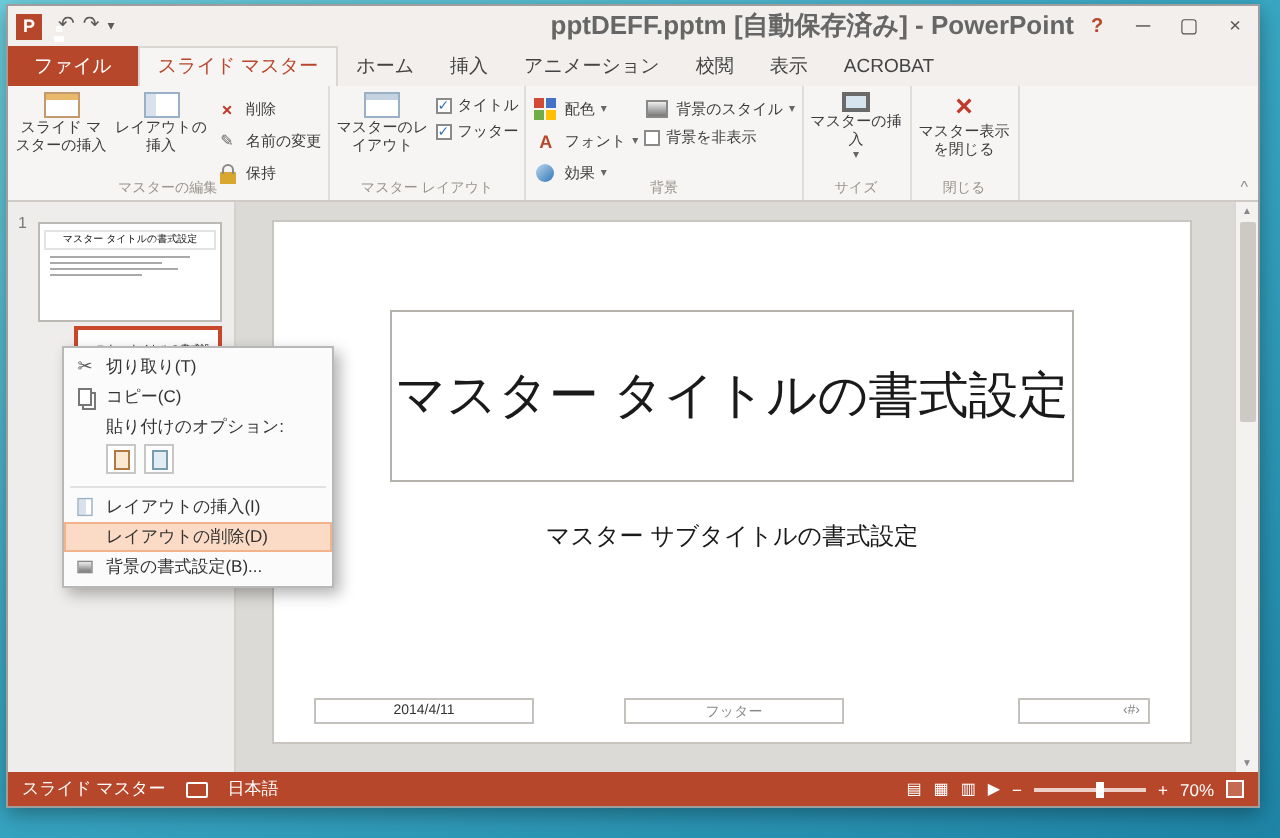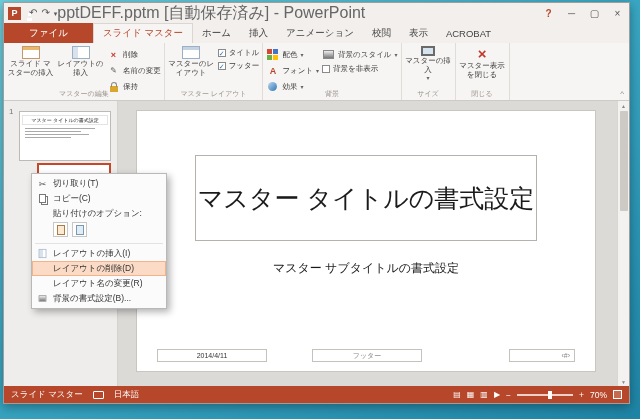--- a/index.html
+++ b/index.html
@@ -14,29 +14,29 @@
   
   .titlebar{height:20px;background:#F2EFED;display:flex;align-items:center;flex:0 0 auto;}
   .qat{display:flex;align-items:center;gap:4px;padding-left:4px;}
   .ppt-logo{width:13px;height:13px;background:#B7472A;color:#FFF;font-size:9px;font-weight:bold;
             display:flex;align-items:center;justify-content:center;}
   .qat-glyph{font-size:10px;color:#5A5A5A;line-height:1;}
   .qat-glyph.sm{font-size:7px;}
   .i-save{width:9px;height:9px;background:#3A6EA5;position:relative;}
   .i-save::before{content:"";position:absolute;left:3px;top:0;width:3px;height:3px;background:#FFF;}
   .i-save::after{content:"";position:absolute;left:2px;top:5px;width:5px;height:3px;background:#FFF;}
-  .title{flex:1;text-align:left;font-size:16px;color:#666;white-space:nowrap;overflow:hidden;text-overflow:ellipsis;}
+  .title{flex:1;text-align:right;font-size:13px;color:#666;white-space:nowrap;overflow:hidden;text-overflow:ellipsis;font-weight:bold;}
   .win-controls{display:flex;align-items:stretch;height:100%;}
   .win-btn{width:23px;display:flex;align-items:center;justify-content:center;font-size:10px;color:#555;}
   .win-btn.help{color:#B7472A;font-weight:bold;}
 
   
   .tabsrow{height:20px;background:#F2EFED;display:flex;align-items:stretch;flex:0 0 auto;}
   .tab{display:flex;align-items:center;padding:0 9px;font-size:9.5px;color:#444;}
-  .tab.file{background:#B7472A;color:#FFF;padding:0 25px;}
+  .tab.file{background:#B7472A;color:#FFF;padding:0 13px;}
   .tab.selected{background:#F7F5F3;color:#B7472A;border:1px solid #DAD6D2;border-bottom:none;}
 
   
   .ribbon{height:58px;background:#F7F5F3;border-bottom:1px solid #CFCAC5;display:flex;flex:0 0 auto;position:relative;}
   .rgroup{position:relative;display:flex;flex-direction:column;border-right:1px solid #E0DCD8;padding:2px 3px 10px 3px;}
   .glabel{position:absolute;left:0;right:0;bottom:1px;text-align:center;font-size:7px;color:#9A948E;white-space:nowrap;}
   .gbody{display:flex;align-items:flex-start;gap:3px;flex:1;}
   .bigbtn{width:47px;display:flex;flex-direction:column;align-items:center;gap:1px;font-size:7.5px;
           color:#3C3C3C;text-align:center;line-height:1.15;padding-top:1px;}
   .smallcol{display:flex;flex-direction:column;gap:3px;padding-top:3px;}
@@ -366,24 +366,20 @@
       <span class="cm-ic">
           <span class="i-layout cm-mini"></span>
         </span>
       <span>レイアウトの挿入(I)</span>
     </div>
     <div class="cm-item hl">
       <span class="cm-ic"></span>
       <span>レイアウトの削除(D)</span>
     </div>
     <div class="cm-item">
-      <span class="cm-ic"></span>
-      <span>レイアウト名の変更(R)</span>
-    </div>
-    <div class="cm-item">
       <span class="cm-ic">
           <span class="i-bgstyle cm-mini"></span>
         </span>
       <span>背景の書式設定(B)...</span>
     </div>
   </div>
 
 </div>
 
 </body></html>

